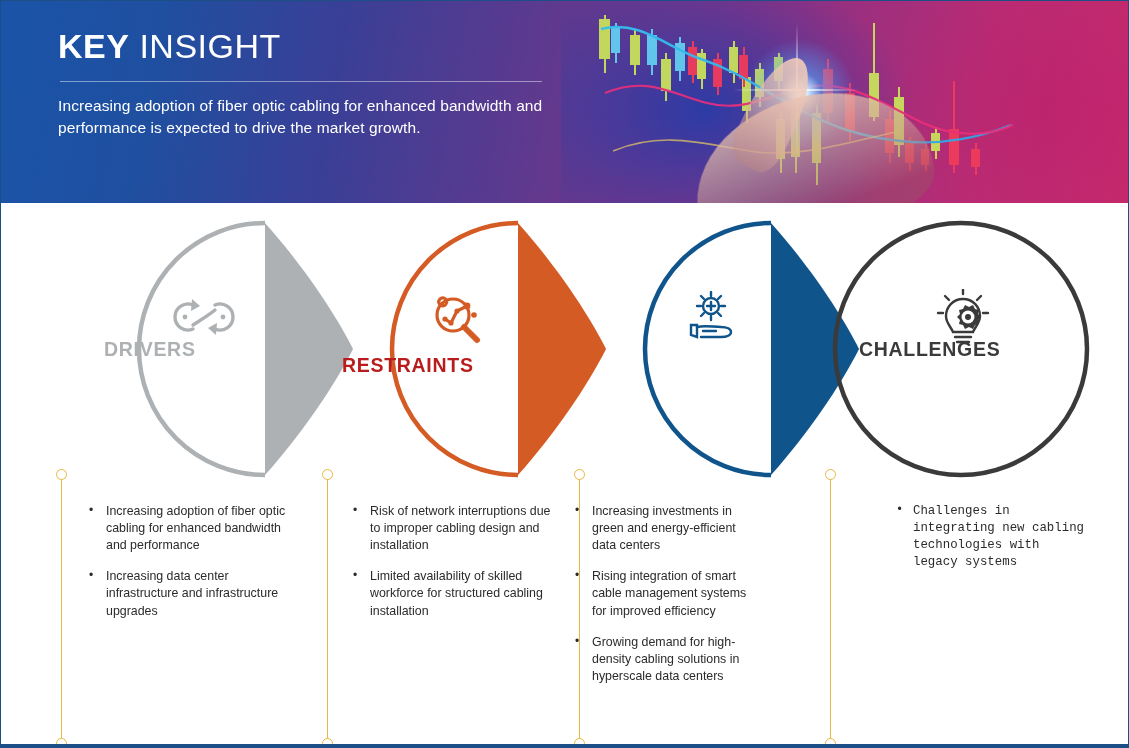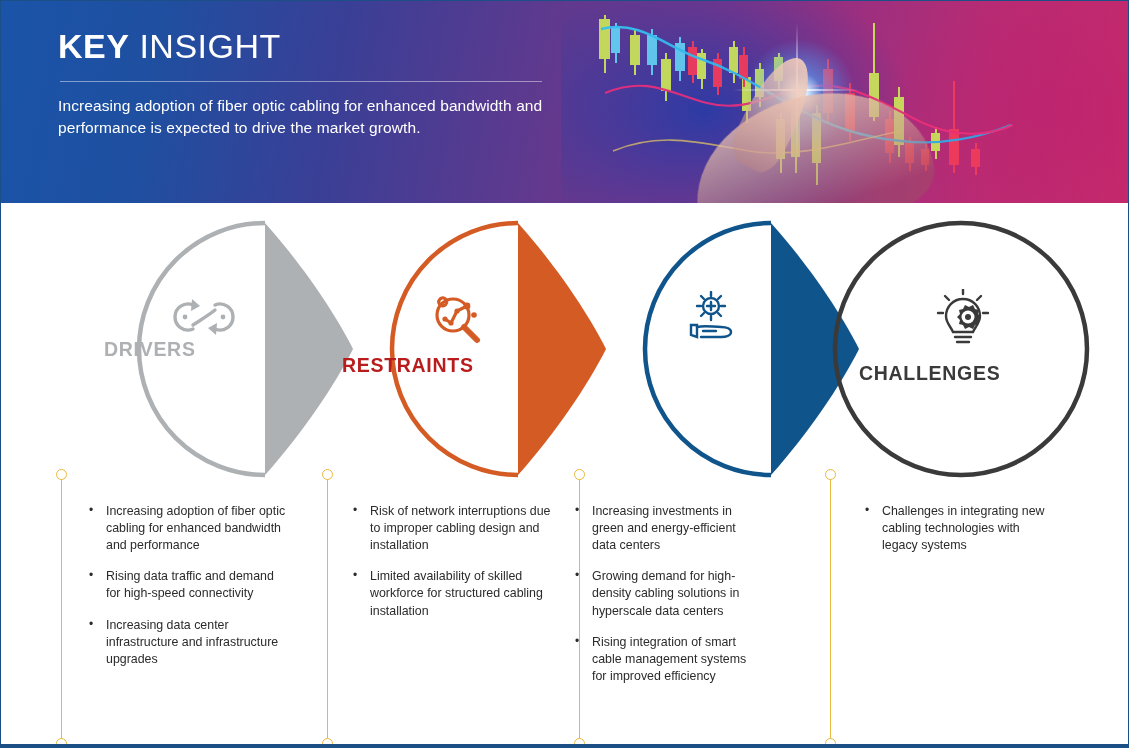--- a/index.html
+++ b/index.html
@@ -285,21 +285,21 @@
       <g fill="#3A3A3A">
         <path d="M30 16 l4 2 4 -2 2 4 4 1 -1 4 3 3 -3 3 1 4 -4 1 -2 4 -4 -2 -4 2 -2 -4 -4 -1 1 -4 -3 -3 3 -3 -1 -4 4 -1 z"></path>
       </g>
       <circle cx="33" cy="28" r="6.5" fill="#ffffff"></circle>
       <circle cx="33" cy="28" r="3" fill="#3A3A3A"></circle>
     </svg>
   </div>
 
   <div class="node-label" style="left:103px; top:135px; width:200px; color:#ADB1B3;">DRIVERS</div>
   <div class="node-label" style="left:341px; top:151px; width:230px; color:#b91c1c;">RESTRAINTS</div>
-  <div class="node-label" style="left:858px; top:135px; width:206px; color:#3A3A3A;margin-top:24px;">CHALLENGES</div>
+  <div class="node-label" style="left:858px; top:135px; width:206px; color:#3A3A3A;">CHALLENGES</div>
 
   <div class="divider" style="left:60px; height:268px;">
     <div class="div-dot" style="top:-6px;"></div>
     <div class="div-dot" style="bottom:-6px;"></div>
   </div>
   <div class="divider" style="left:326px; height:268px;">
     <div class="div-dot" style="top:-6px;"></div>
     <div class="div-dot" style="bottom:-6px;"></div>
   </div>
   <div class="divider" style="left:578px; height:268px;">
@@ -307,40 +307,39 @@
     <div class="div-dot" style="bottom:-6px;"></div>
   </div>
   <div class="divider" style="left:829px; height:268px;">
     <div class="div-dot" style="top:-6px;"></div>
     <div class="div-dot" style="bottom:-6px;"></div>
   </div>
 
   <div class="col" style="left:86px; width:200px;">
     <ul>
       <li>Increasing adoption of fiber optic cabling for enhanced bandwidth and performance</li>
-      <li>Rising data traffic and demand for high-speed connectivity</li>
       <li>Increasing data center infrastructure and infrastructure upgrades</li>
     </ul>
   </div>
 
   <div class="col" style="left:350px; width:202px;">
     <ul>
       <li>Risk of network interruptions due to improper cabling design and installation</li>
       <li>Limited availability of skilled workforce for structured cabling installation</li>
     </ul>
   </div>
 
   <div class="col" style="left:572px; width:190px;">
     <ul>
       <li>Increasing investments in green and energy-efficient data centers</li>
+      <li>Rising integration of smart cable management systems for improved efficiency</li>
       <li>Growing demand for high-density cabling solutions in hyperscale data centers</li>
-      <li>Rising integration of smart cable management systems for improved efficiency</li>
     </ul>
   </div>
 
-  <div class="col" style="left:862px; width:196px;">
+  <div class="col" style="left:893px; width:196px;font-family:Liberation Mono, monospace;">
     <ul>
       <li>Challenges in integrating new cabling technologies with legacy systems</li>
     </ul>
   </div>
 </div>
 
 <div class="bottom-rule"></div>
 
 </body></html>

